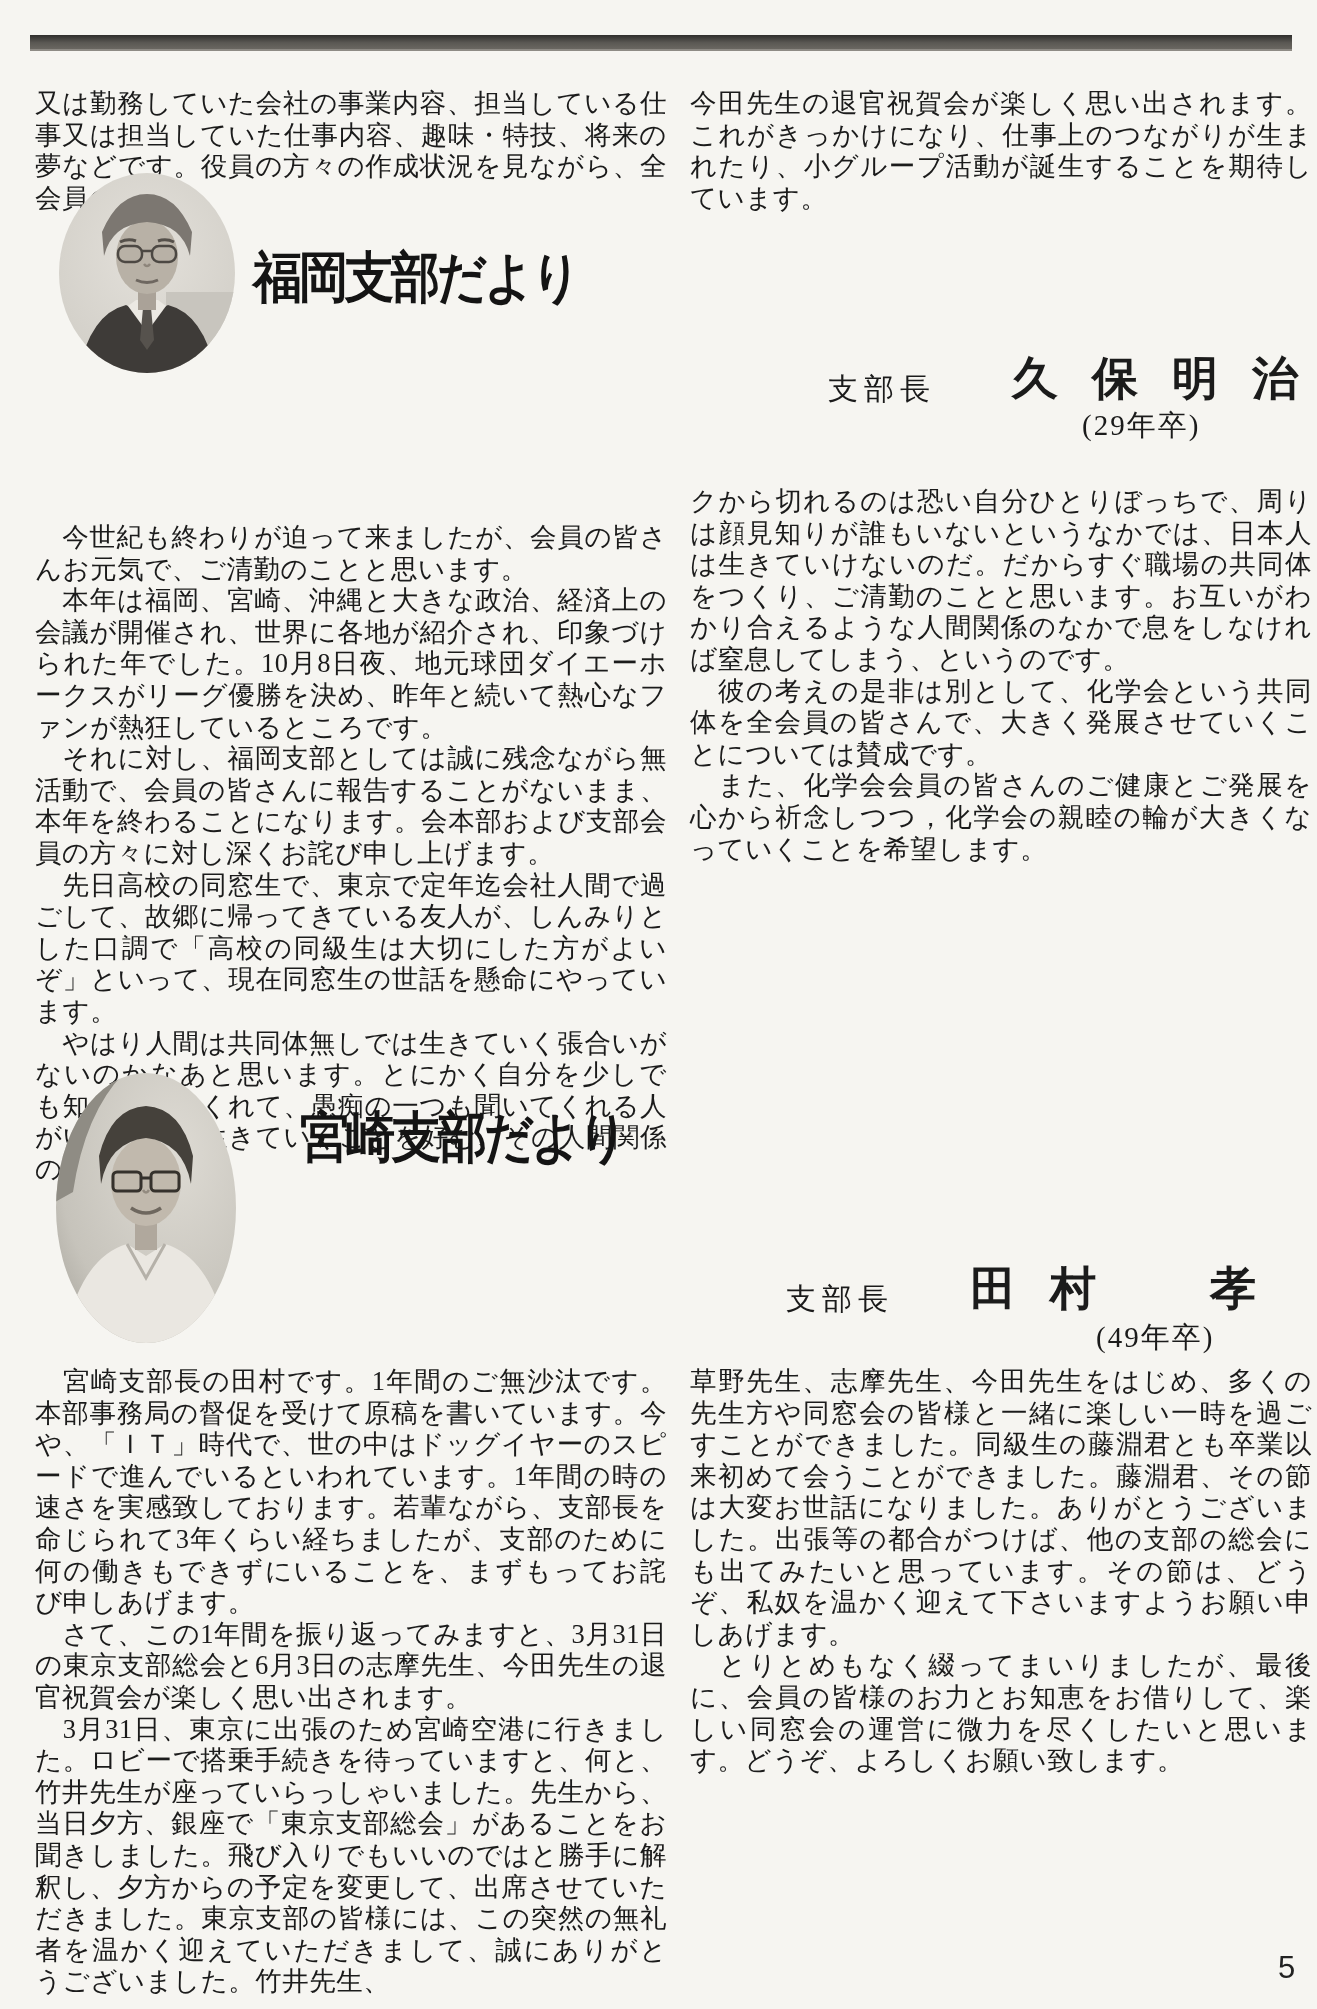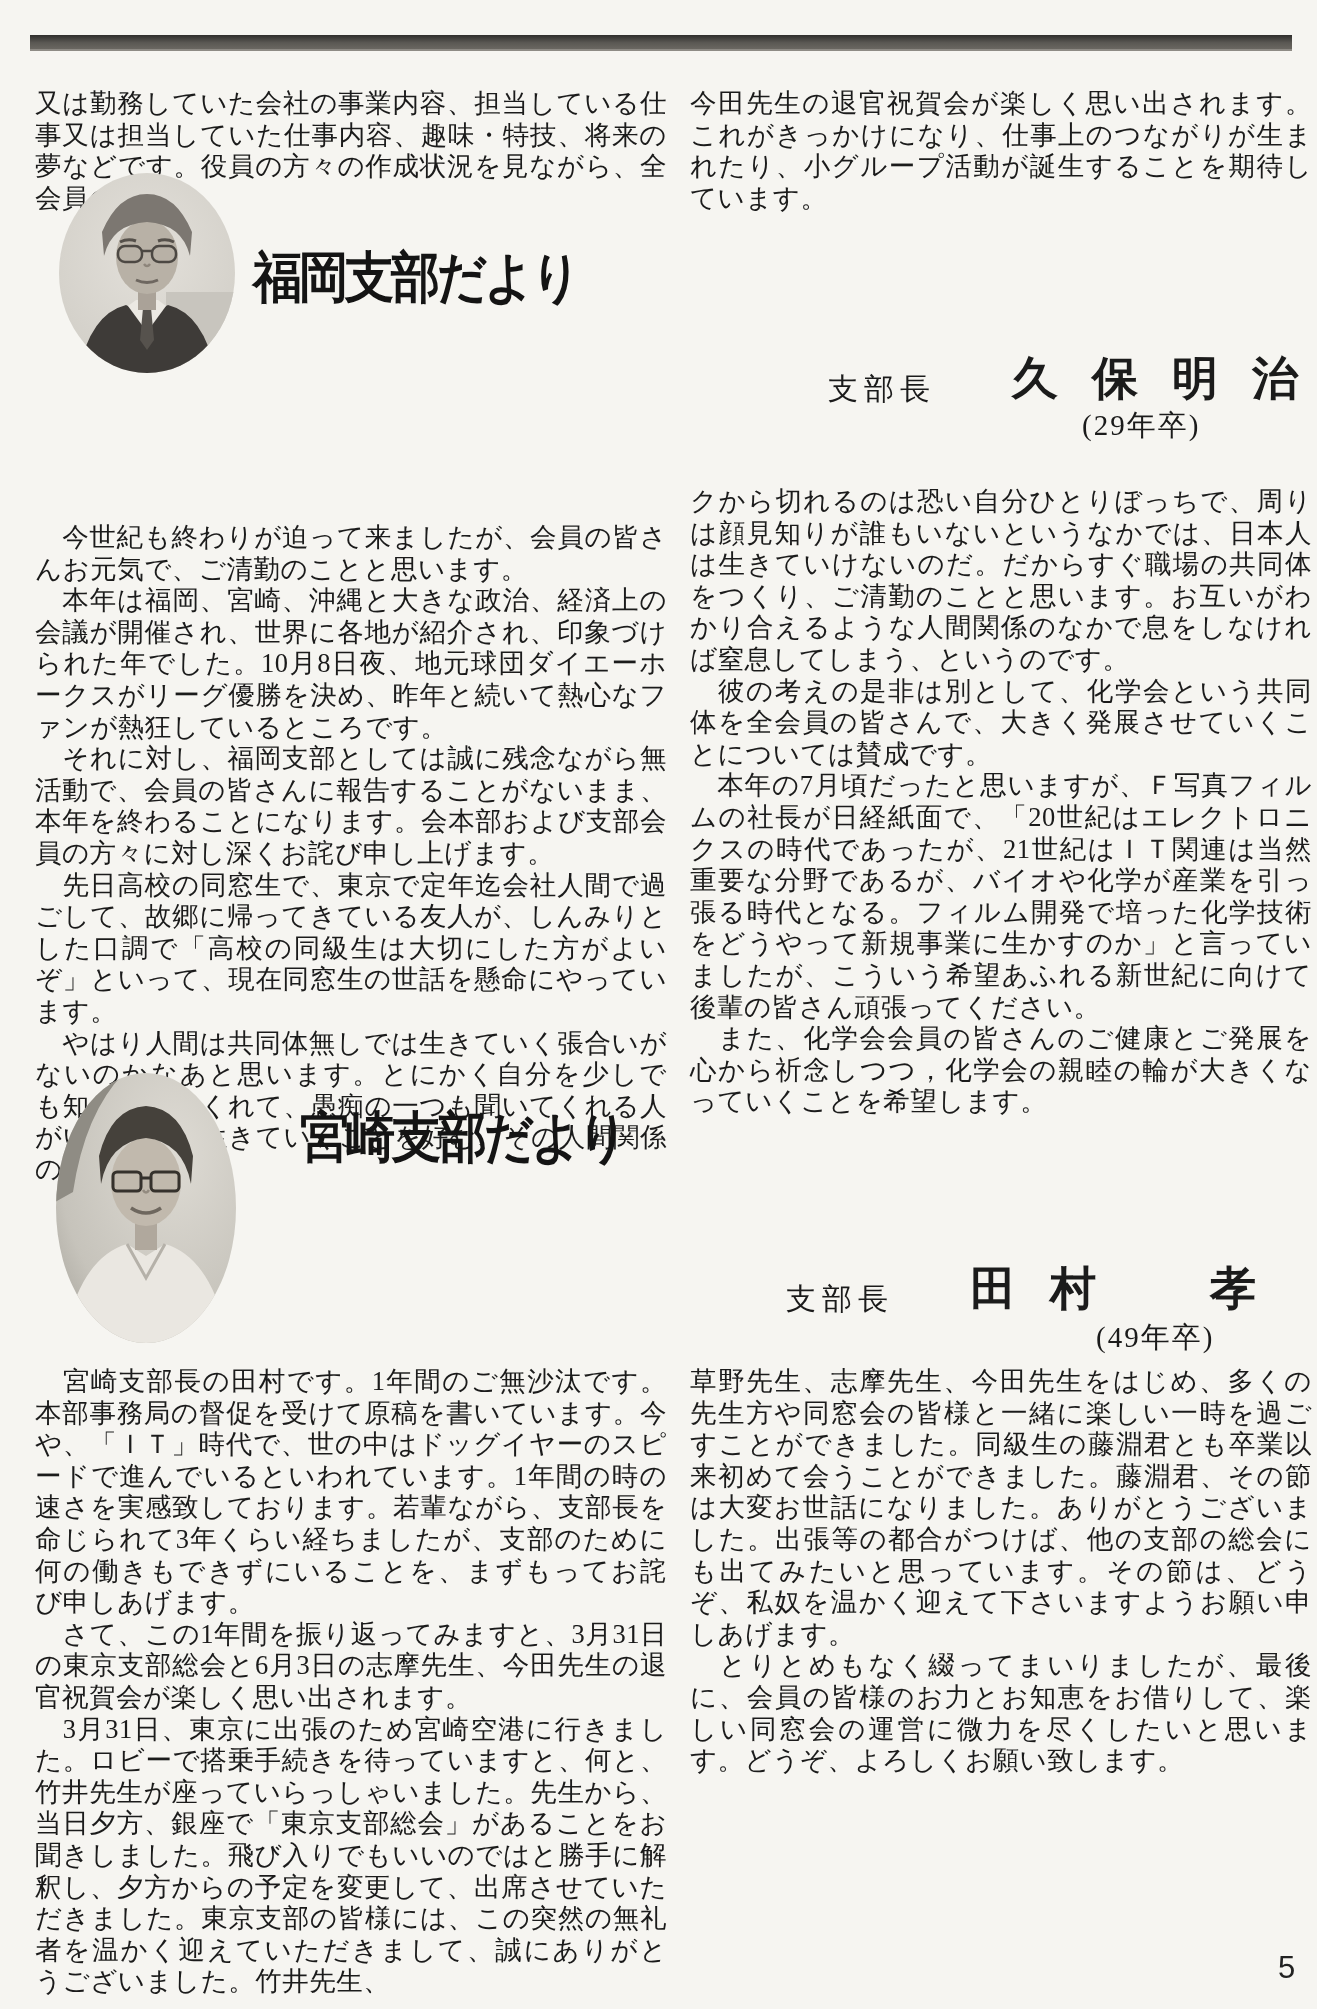--- a/index.html
+++ b/index.html
@@ -121,21 +121,20 @@
     <p class="body-text">　今世紀も終わりが迫って来ましたが、会員の皆さんお元気で、ご清勤のことと思います。</p>
     <p class="body-text">　本年は福岡、宮崎、沖縄と大きな政治、経済上の会議が開催され、世界に各地が紹介され、印象づけられた年でした。10月8日夜、地元球団ダイエーホークスがリーグ優勝を決め、昨年と続いて熱心なファンが熱狂しているところです。</p>
     <p class="body-text">　それに対し、福岡支部としては誠に残念ながら無活動で、会員の皆さんに報告することがないまま、本年を終わることになります。会本部および支部会員の方々に対し深くお詫び申し上げます。</p>
     <p class="body-text">　先日高校の同窓生で、東京で定年迄会社人間で過ごして、故郷に帰ってきている友人が、しんみりとした口調で「高校の同級生は大切にした方がよいぞ」といって、現在同窓生の世話を懸命にやっています。</p>
     <p class="body-text">　やはり人間は共同体無しでは生きていく張合いがないのかなあと思います。とにかく自分を少しでも知っていてくれて、愚痴の一つも聞いてくれる人がいるなかで生きていくことを好む、その人間関係のネットワー</p>
   </div>
 
   <div class="column fukuoka-right">
     <p class="body-text">クから切れるのは恐い自分ひとりぼっちで、周りは顔見知りが誰もいないというなかでは、日本人は生きていけないのだ。だからすぐ職場の共同体をつくり、ご清勤のことと思います。お互いがわかり合えるような人間関係のなかで息をしなければ窒息してしまう、というのです。</p>
     <p class="body-text">　彼の考えの是非は別として、化学会という共同体を全会員の皆さんで、大きく発展させていくことについては賛成です。</p>
-    <p class="body-text">　本年の7月頃だったと思いますが、Ｆ写真フィルムの社長が日経紙面で、「20世紀はエレクトロニクスの時代であったが、21世紀はＩＴ関連は当然重要な分野であるが、バイオや化学が産業を引っ張る時代となる。フィルム開発で培った化学技術をどうやって新規事業に生かすのか」と言っていましたが、こういう希望あふれる新世紀に向けて後輩の皆さん頑張ってください。</p>
     <p class="body-text">　また、化学会会員の皆さんのご健康とご発展を心から祈念しつつ，化学会の親睦の輪が大きくなっていくことを希望します。</p>
   </div>
 
   <div class="photo miyazaki-photo">
     <svg viewBox="0 0 182 272" xmlns="http://www.w3.org/2000/svg">
       <defs>
         <clipPath id="oval2">
             <ellipse cx="91" cy="136" rx="90" ry="135"></ellipse>
           </clipPath>
         <radialGradient id="bg2" cx="65%" cy="30%" r="90%">

